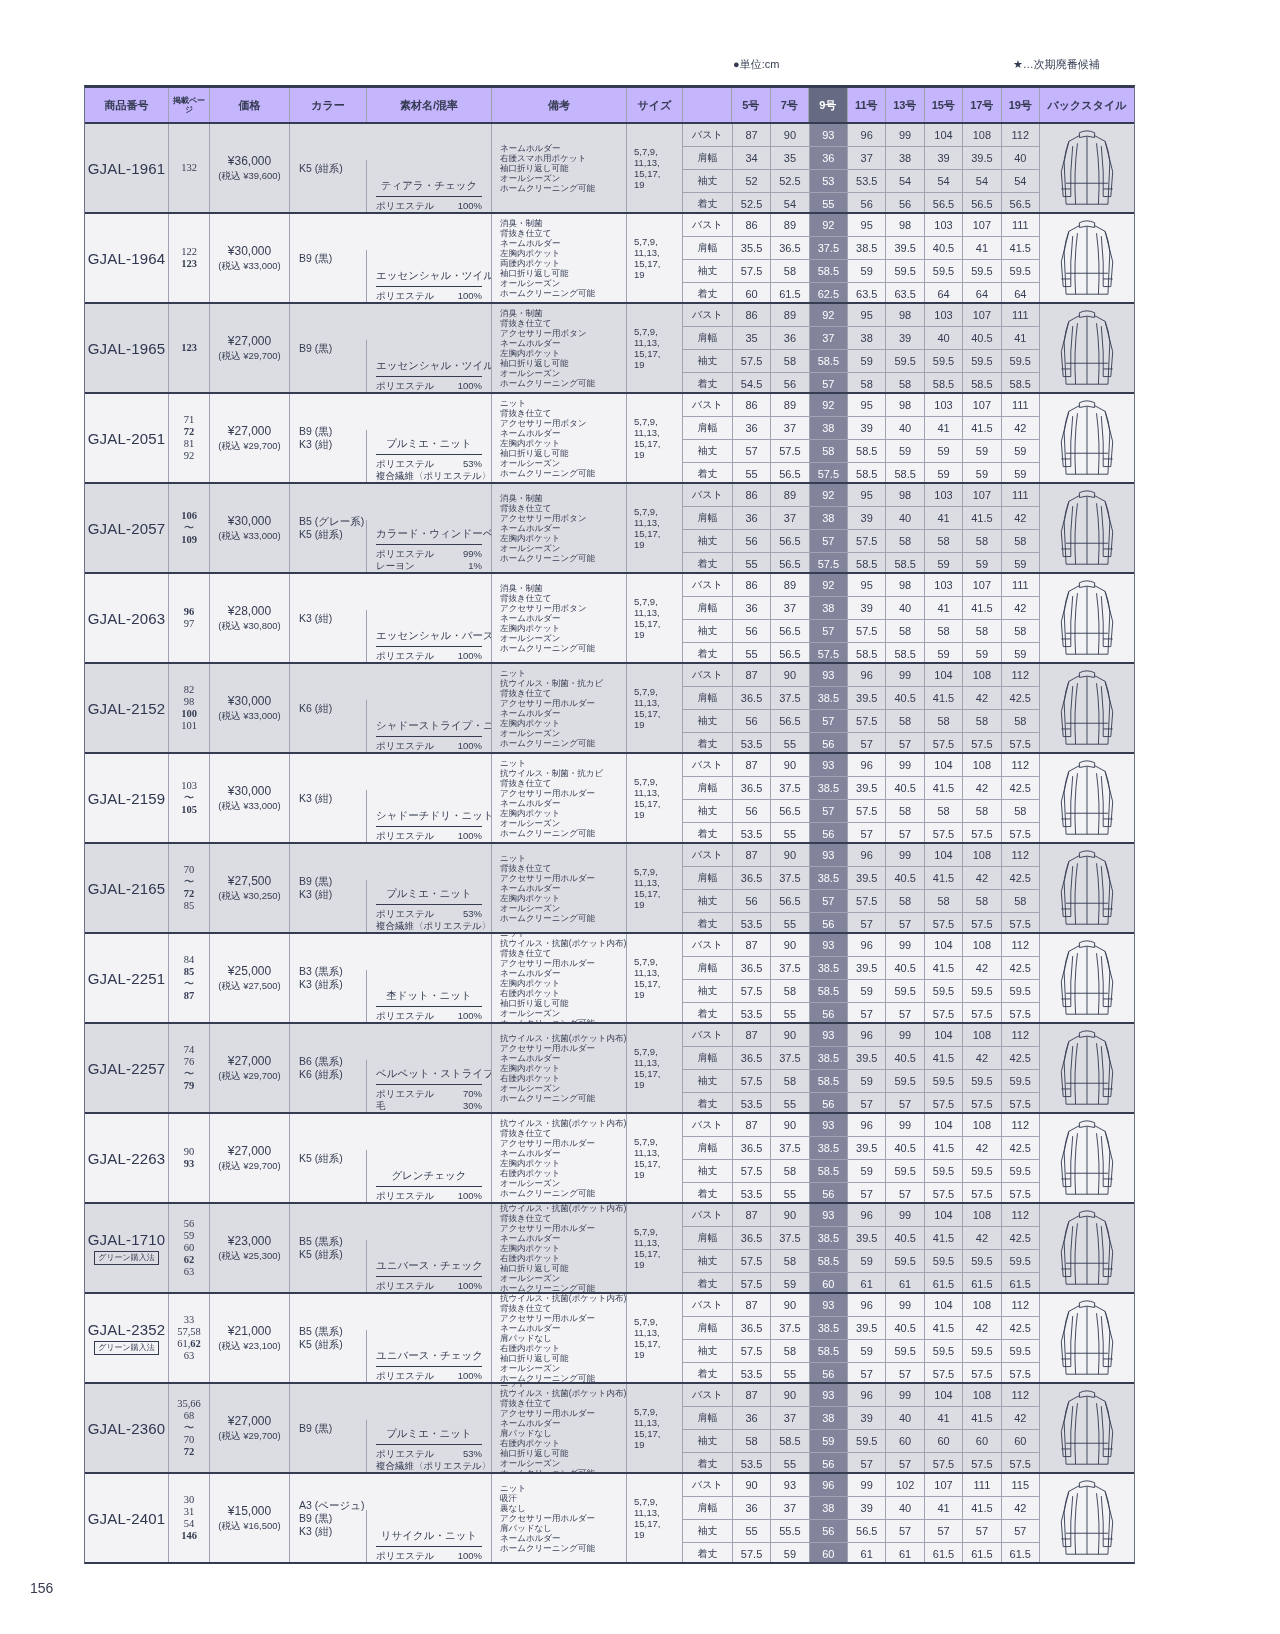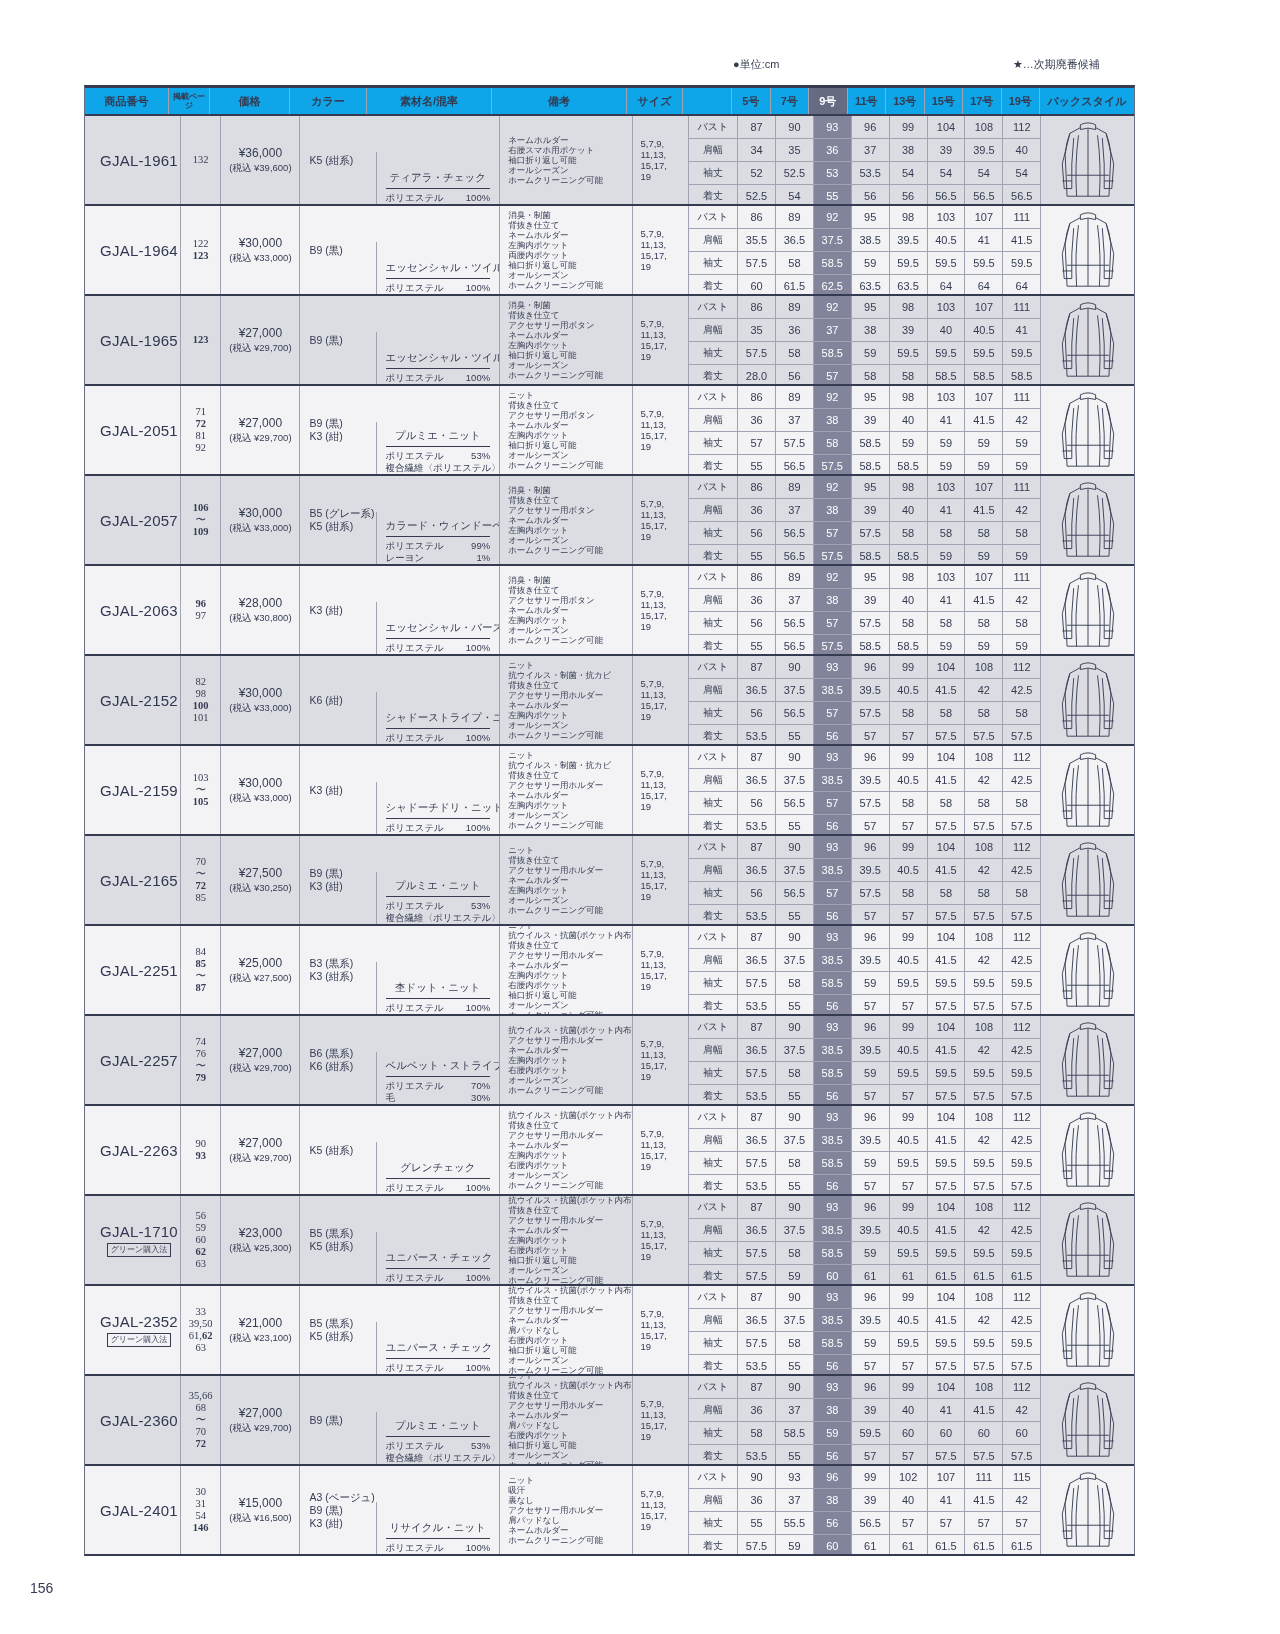--- a/index.html
+++ b/index.html
@@ -11,41 +11,41 @@
   .top-note{position:absolute;top:57px;font-size:11px;color:#353c52;}
   .unit-note{left:733px;}
   .star-note{left:1013px;width:120px;text-align:left;}
 
   .spec-table{
     position:absolute;left:84px;top:85px;width:1049px;
     border-top:3px solid #353c52;border-bottom:2px solid #353c52;
     border-left:1px solid #6a7083;border-right:1px solid #6a7083;
     box-sizing:content-box;
   }
-  .thead{display:flex;height:26px;background:#0ea5e9;}
+  .thead{display:flex;height:34px;background:#c4b5fd;}
   .hcell{
     display:flex;align-items:center;justify-content:center;text-align:center;
     font-size:11px;font-weight:bold;color:#343b52;
     border-left:1px solid #9fa3b2;box-sizing:border-box;overflow:hidden;
   }
   .thead .hcell:first-child{border-left:none;}
   .hcell.small{font-size:8px;line-height:9px;}
   .hcell.dark{background:#666a82;color:#ffffff;}
 
   .w-code{width:83px;}.w-pages{width:41px;}.w-price{width:80px;}
   .w-color{width:77px;}.w-material{width:125px;}.w-notes{width:135px;}
   .w-sizecol{width:56px;}.w-mlabel{width:49px;}.w-size{width:38.5px;}
   .w-back{width:95px;}.w-meas{width:357px;}
 
   .prow{display:flex;height:90px;box-sizing:border-box;border-top:2px solid #353c52;background:#f3f3f6;}
   .prow.shade{background:#dcdde3;}
   .cell{box-sizing:border-box;border-left:1px solid #9fa3b2;overflow:hidden;}
   .prow .cell:first-child{border-left:none;}
 
-  .code-cell{display:flex;flex-direction:column;align-items:center;justify-content:center;gap:3px;margin-left:13px;}
+  .code-cell{display:flex;flex-direction:column;align-items:center;justify-content:center;gap:3px;}
   .code{font-size:15px;letter-spacing:.2px;color:#2f3750;}
   .badge{font-size:8px;line-height:10px;border:1px solid #353c52;padding:1px 3px;}
 
   .pages-cell{display:flex;flex-direction:column;align-items:center;justify-content:center;
     font-size:10.5px;line-height:12px;font-family:Liberation Serif, serif;}
   .pline{white-space:nowrap;}
   .pb{font-weight:bold;}
 
   .price-cell{display:flex;flex-direction:column;align-items:center;justify-content:center;}
   .price-main{font-size:12px;line-height:15px;}
@@ -370,21 +370,21 @@
             <div class="mcell">58</div>
             <div class="mcell dark">58.5</div>
             <div class="mcell">59</div>
             <div class="mcell">59.5</div>
             <div class="mcell">59.5</div>
             <div class="mcell">59.5</div>
             <div class="mcell">59.5</div>
           </div>
           <div class="mrow">
             <div class="mlabel">着丈</div>
-            <div class="mcell">28.0</div>
+            <div class="mcell">54.5</div>
             <div class="mcell">56</div>
             <div class="mcell dark">57</div>
             <div class="mcell">58</div>
             <div class="mcell">58</div>
             <div class="mcell">58.5</div>
             <div class="mcell">58.5</div>
             <div class="mcell">58.5</div>
           </div>
         </div>
         <div class="cell w-back back-cell">
@@ -1449,21 +1449,21 @@
           </svg>
         </div>
       </div>
       <div class="prow">
         <div class="cell w-code code-cell">
           <div class="code">GJAL-2352</div>
           <div class="badge">グリーン購入法</div>
         </div>
         <div class="cell w-pages pages-cell">
           <div class="pline"><span>33</span></div>
-          <div class="pline"><span>39,50</span></div>
+          <div class="pline"><span>57,58</span></div>
           <div class="pline"><span>61,</span><span class="pb">62</span></div>
           <div class="pline"><span>63</span></div>
         </div>
         <div class="cell w-price price-cell">
           <div class="price-main">¥21,000</div>
           <div class="price-tax">(税込 ¥23,100)</div>
         </div>
         <div class="cell w-color color-cell">
           <div>B5 (黒系)</div>
           <div>K5 (紺系)</div>

